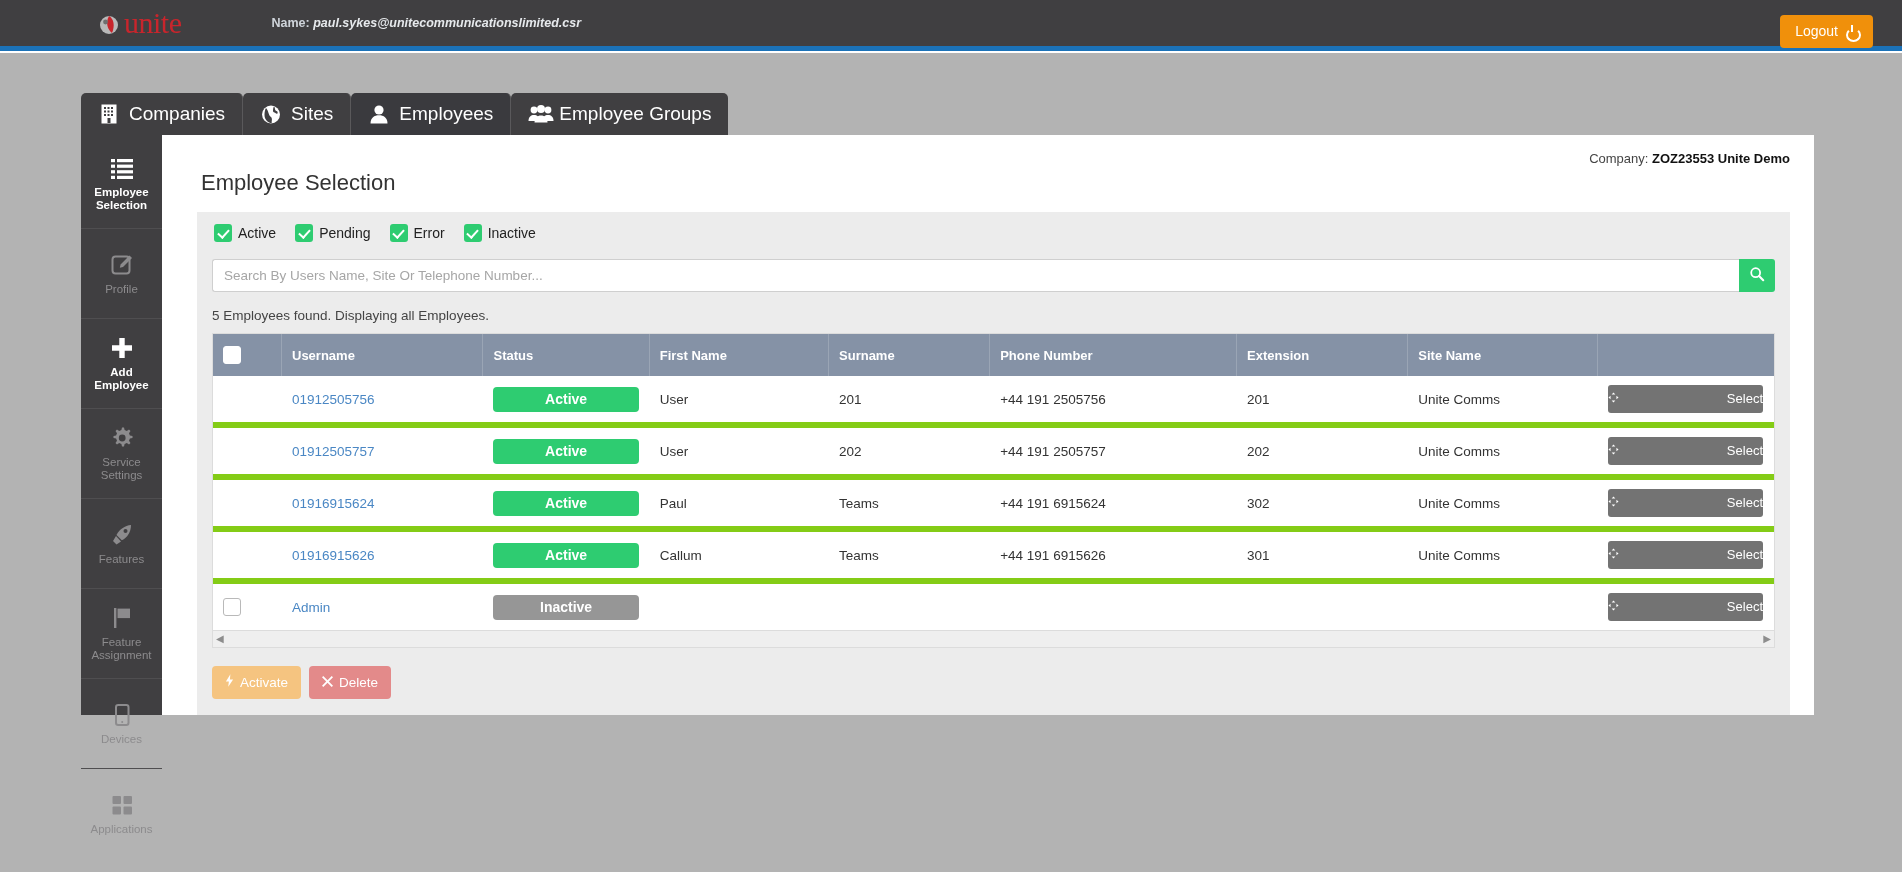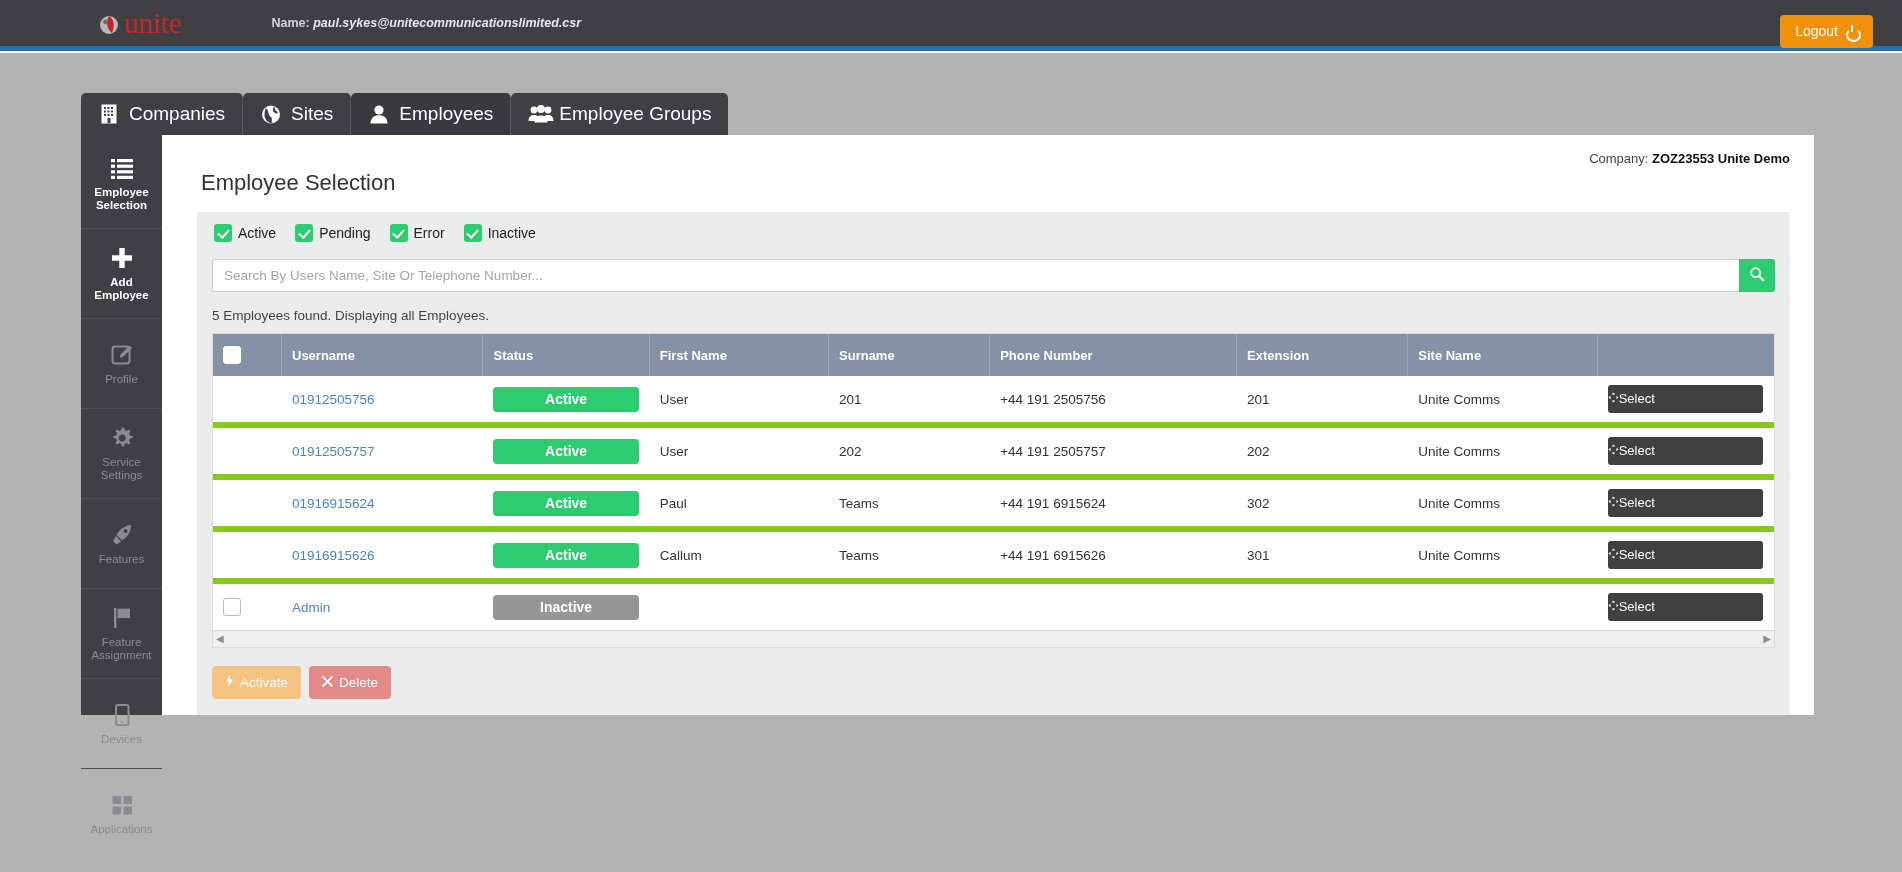--- a/index.html
+++ b/index.html
@@ -270,29 +270,29 @@
     color: #fff;
     font-weight: bold;
     font-size: 14px;
     padding: 4px 0 5px 0;
     border-radius: 4px;
   }
   .badge.active { background: #2ecc71; }
   .badge.inactive { background: #969696; }
   .select-btn {
     width: 100%;
-    background: #404040;
+    background: #737373;
     color: #fff;
     border: none;
     border-radius: 3px;
     font-size: 13px;
     padding: 6px 0 7px 0;
     cursor: pointer;
     font-family: "Liberation Sans", sans-serif;
-    display: flex; align-items: center; justify-content: flex-start; gap: 0;
+    display: flex; align-items: center; justify-content: space-between; gap: 10px;
   }
   .row-chk {
     width: 18px; height: 18px;
     border: 1px solid #b9b9b9;
     border-radius: 3px;
     background: #fff;
     cursor: pointer;
     display: block;
   }
   .row-chk.head { border-color: #ffffff; }
@@ -433,37 +433,37 @@
             <rect x="2" y="15.2" width="4" height="3.2"></rect>
               <rect x="8" y="15.2" width="16" height="3.2"></rect>
             <rect x="2" y="20.8" width="4" height="3.2"></rect>
               <rect x="8" y="20.8" width="16" height="3.2"></rect>
           </g>
         </svg>
       </span>
       <span class="side-label">Employee Selection</span>
     </div>
 
-    <div class="side-item enabled">
-      <span class="side-ico">
-        <svg viewBox="0 0 26 26" width="26" height="26">
-          <path d="M10.3 3 h5.4 v7.3 h7.3 v5.4 h-7.3 v7.3 h-5.4 v-7.3 h-7.3 v-5.4 h7.3 z" fill="#ffffff"></path>
-        </svg>
-      </span>
-      <span class="side-label">Add Employee</span>
-    </div>
-
     <div class="side-item">
       <span class="side-ico">
         <svg viewBox="0 0 26 26" width="26" height="26">
           <rect x="3.5" y="4.5" width="17" height="17" rx="3" fill="none" stroke="#8c8b8d" stroke-width="2"></rect>
           <path d="M20.5 3.5 L23 6 L14 15 L10.8 15.8 L11.6 12.6 Z" fill="#8c8b8d"></path>
         </svg>
       </span>
       <span class="side-label">Profile</span>
+    </div>
+
+    <div class="side-item enabled">
+      <span class="side-ico">
+        <svg viewBox="0 0 26 26" width="26" height="26">
+          <path d="M10.3 3 h5.4 v7.3 h7.3 v5.4 h-7.3 v7.3 h-5.4 v-7.3 h-7.3 v-5.4 h7.3 z" fill="#ffffff"></path>
+        </svg>
+      </span>
+      <span class="side-label">Add Employee</span>
     </div>
 
     <div class="side-item">
       <span class="side-ico">
         <svg viewBox="0 0 26 26" width="26" height="26">
           <path d="M13 2.5 l2 0 0.6 2.6 2.2 0.9 2.2-1.5 1.5 1.5-1.5 2.2 0.9 2.2 2.6 0.6 0 2-2.6 0.6-0.9 2.2 1.5 2.2-1.5 1.5-2.2-1.5-2.2 0.9-0.6 2.6-2 0-0.6-2.6-2.2-0.9-2.2 1.5-1.5-1.5 1.5-2.2-0.9-2.2-2.6-0.6 0-2 2.6-0.6 0.9-2.2-1.5-2.2 1.5-1.5 2.2 1.5 2.2-0.9 z" fill="#8c8b8d"></path>
           <circle cx="13.2" cy="13" r="3.4" fill="#403f41"></circle>
         </svg>
       </span>
       <span class="side-label">Service Settings</span>

